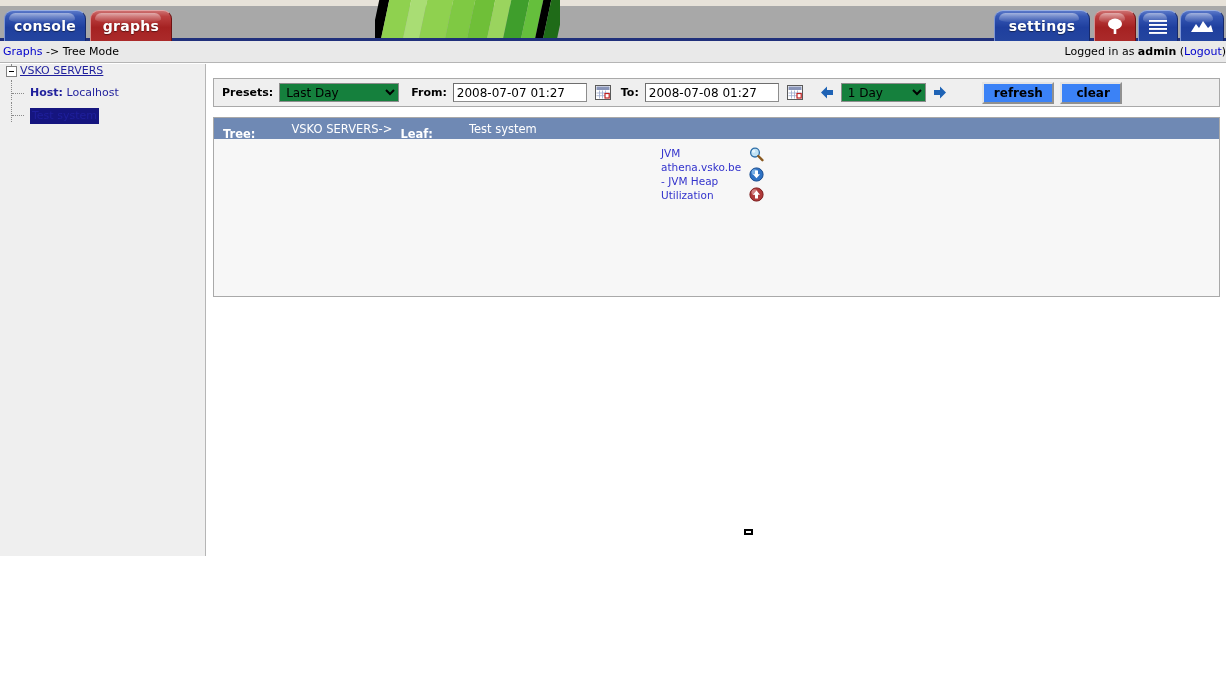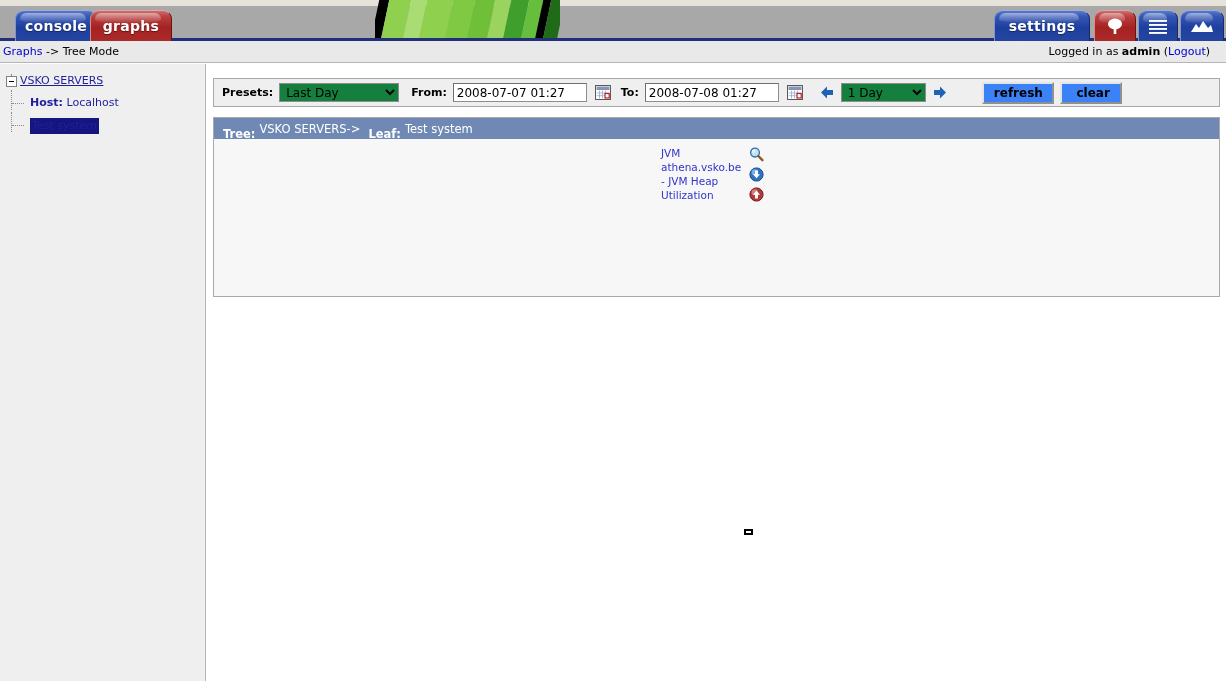--- a/index.html
+++ b/index.html
@@ -82,21 +82,21 @@
     border-right: 1px solid #6d1212;
   }
   .tab .gloss {
     position: absolute;
     left: 4px; right: 10px; top: 2px;
     height: 10px;
     border-radius: 7px 7px 40% 40%;
     background: linear-gradient(to bottom, rgba(255,255,255,0.48), rgba(255,255,255,0.02));
     pointer-events: none;
   }
-  #tab-console { left: 15px;   width: 82px; }
+  #tab-console { left: 4px;   width: 82px; }
   #tab-graphs  { left: 90px;  width: 82px; }
   #tab-settings{ left: 994px; width: 96px; }
   #tab-tree    { left: 1094px;width: 42px; }
   #tab-list    { left: 1138px;width: 40px; }
   #tab-preview { left: 1180px;width: 44px; }
 
   .tab svg { display: block; }
 
   
   .crumb-bar {
@@ -108,36 +108,36 @@
     border-bottom: 1px solid #b5b5b5;
     box-sizing: border-box;
     font-size: 11px;
   }
   .crumb-left {
     position: absolute;
     left: 3px; top: 4px;
   }
   .crumb-right {
     position: absolute;
-    right: 16px; top: 4px;
+    right: 0; top: 4px;
   }
   a.lnk { color: #0000cc; text-decoration: none; }
   .crumb-text { color: #000000; }
   .bold { font-weight: bold; }
 
   
   .sidebar {
     position: absolute;
     left: 0; top: 64px;
     width: 206px;
-    height: 617px;
+    height: 492px;
     background: #efefef;
     border-right: 1px solid #b5b5b5;
     box-sizing: border-box;
-    padding-top: 10px;
+    padding-top: 0;
   }
   .tree-row {
     position: relative;
     font-size: 11px;
     line-height: 14px;
     white-space: nowrap;
     height: 22px;
   }
   .tree-root { padding-left: 6px; color: #1f1f9c; }
   .tree-toggle {
@@ -292,21 +292,21 @@
     height: 21px;
     background: #6f89b4;
     color: #ffffff;
     font-size: 11.5px;
     display: flex;
     align-items: center;
     padding-left: 9px;
     box-sizing: border-box;
   }
   .tree-header .hb { font-weight: bold; margin-right: 4px; margin-top: 11px; }
-  .tree-header .hv { margin-right: 8px; }
+  .tree-header .hv { margin-right: 8px; margin-left: 32px; }
 
   .graph-area {
     position: relative;
     height: 157px;
     background: #f7f7f7;
   }
   .graph-cell {
     position: absolute;
     left: 447px;
     top: 6px;

